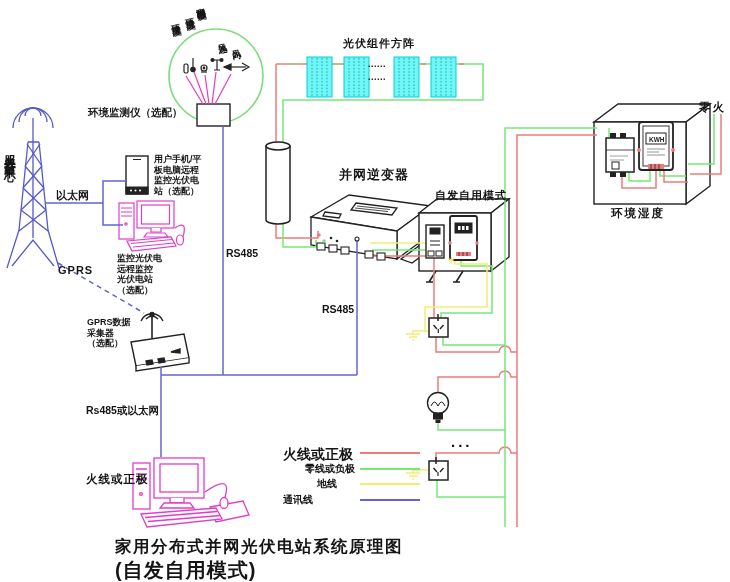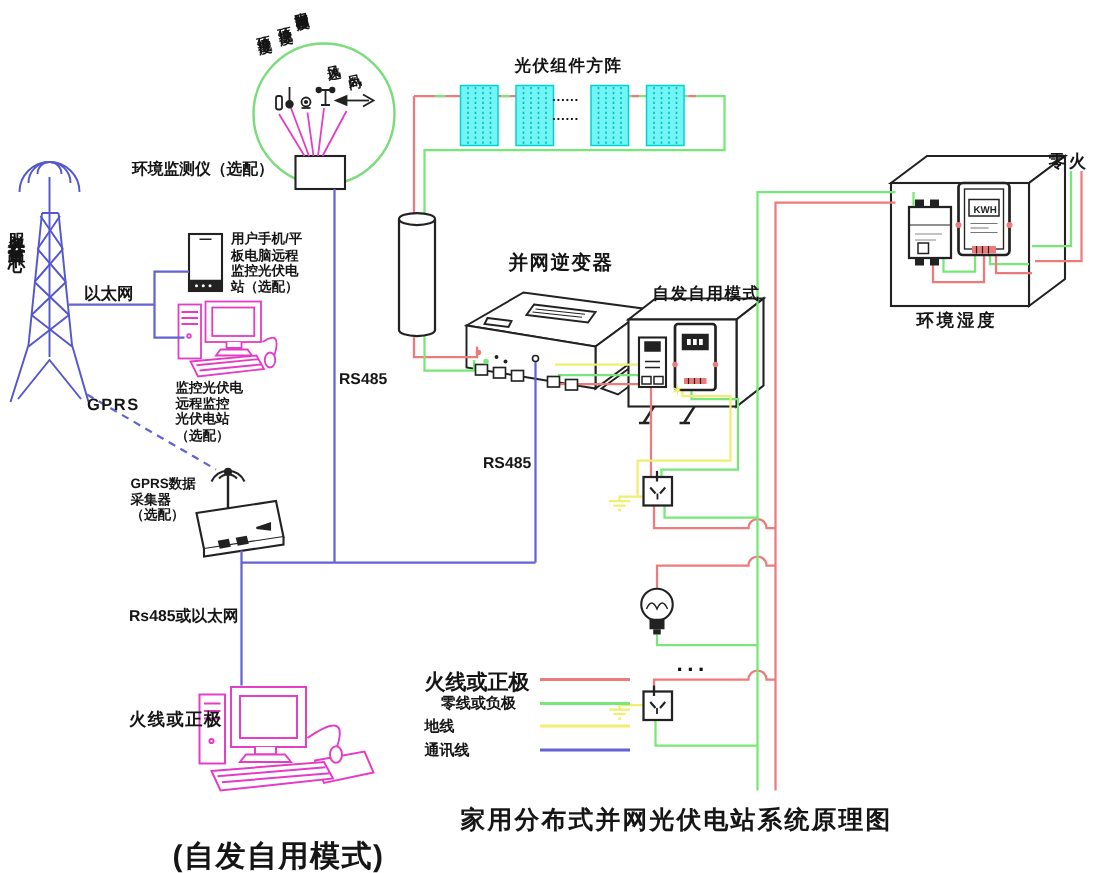--- a/index.html
+++ b/index.html
@@ -343,24 +343,24 @@
 <div class="lbl" style="left:86px;top:472px;font-size:11.5px;letter-spacing:1px">火线或正极</div>
 
 <div class="lbl" style="left:339px;top:166px;font-size:13px;letter-spacing:1px">并网逆变器</div>
 <div class="lbl" style="left:435px;top:188px;font-size:11px;letter-spacing:1px">自发自用模式</div>
 <div class="lbl" style="left:611px;top:206px;font-size:11.5px;letter-spacing:2px">环境湿度</div>
 <div class="lbl" style="left:699px;top:100px;font-size:11.5px;letter-spacing:2px">零火</div>
 
 <div>
   <div class="lbl" style="left:283px;top:446px;width:72px;text-align:left;font-size:14px">火线或正极</div>
   <div class="legend-line" style="left:360px;top:452px;background:var(--live)"></div>
-  <div class="lbl" style="left:283px;top:462px;width:72px;text-align:center;font-size:10px">零线或负极</div>
+  <div class="lbl" style="left:283px;top:462px;width:72px;text-align:right;font-size:10px">零线或负极</div>
   <div class="legend-line" style="left:360px;top:468px;background:var(--neutral)"></div>
-  <div class="lbl" style="left:283px;top:477px;width:72px;font-size:10px">地线</div>
+  <div class="lbl" style="left:265px;top:477px;width:72px;text-align:right;font-size:10px">地线</div>
   <div class="legend-line" style="left:360px;top:483px;background:var(--ground)"></div>
   <div class="lbl" style="left:283px;top:493px;width:72px;text-align:left;font-size:10px">通讯线</div>
   <div class="legend-line" style="left:360px;top:499px;background:var(--comm)"></div>
 </div>
 
-<div class="lbl" style="left:115px;top:536px;width:480px;text-align:right;font-size:16.5px;letter-spacing:1.5px">家用分布式并网光伏电站系统原理图</div>
+<div class="lbl" style="left:115px;top:536px;width:480px;text-align:left;font-size:16.5px;letter-spacing:1.5px">家用分布式并网光伏电站系统原理图</div>
 <div class="lbl" style="left:115px;top:557px;width:480px;font-size:20px;letter-spacing:1px">(自发自用模式)</div>
 
 </div>
 
 </body></html>

